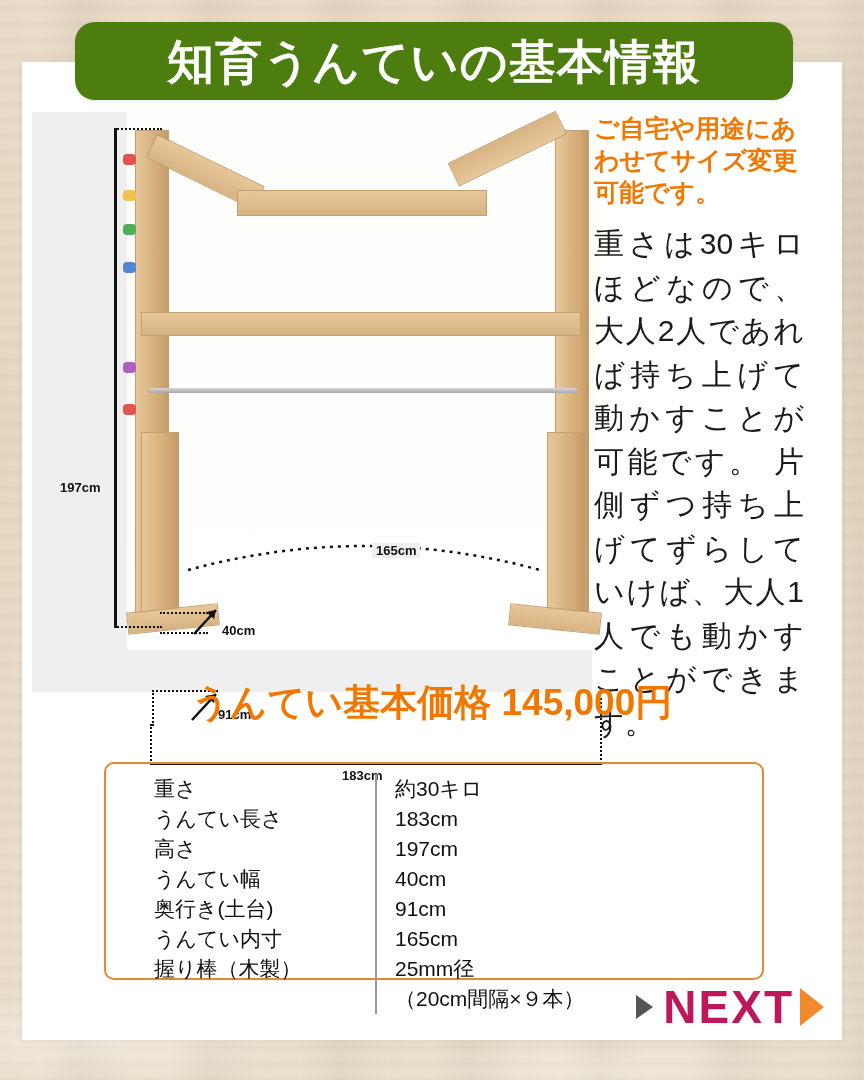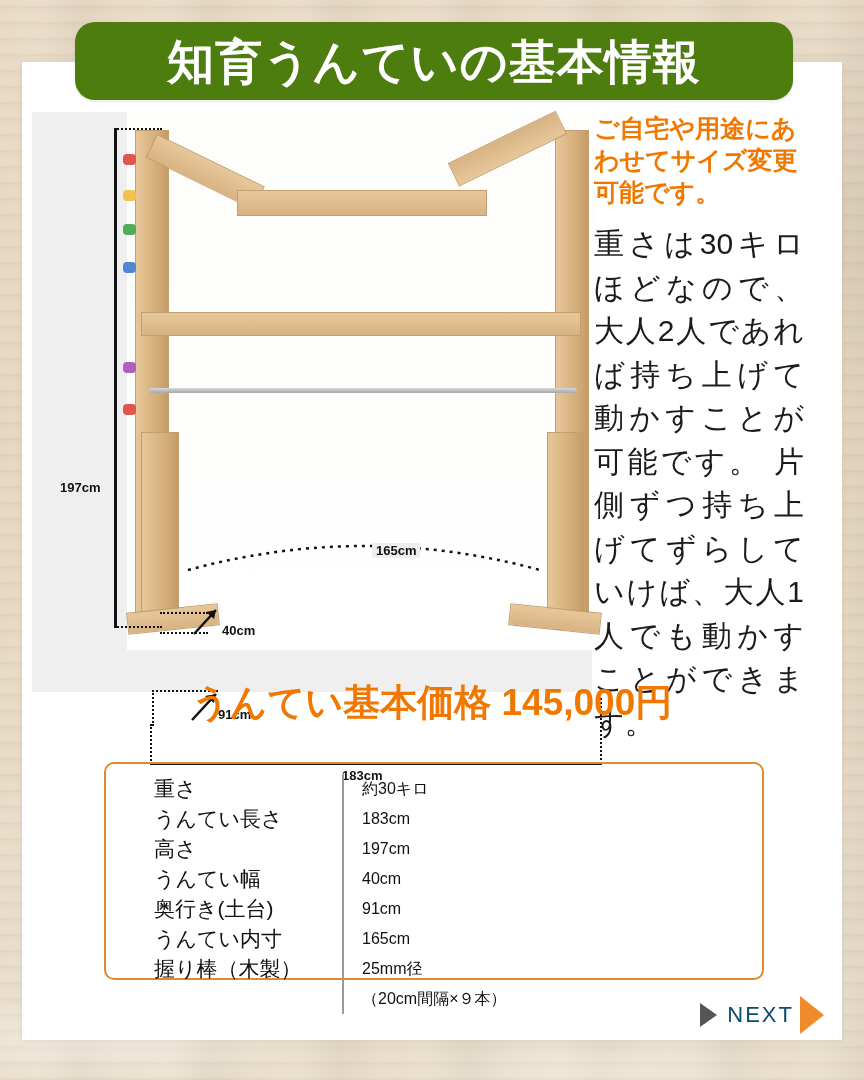--- a/index.html
+++ b/index.html
@@ -141,40 +141,41 @@
     width: 660px; height: 218px;
     border: 2px solid #e08a33; border-radius: 10px;
     padding: 10px 0 0 0;
   }
   .spec-row { display: flex; height: 30px; align-items: center; }
   .spec-label {
     width: 236px; padding-left: 48px; font-size: 21px; color: #111;
     white-space: nowrap;
   }
   .spec-value {
-    flex: 1; padding-left: 18px; font-size: 16px; color: #111;
+    flex: 1; padding-left: 18px; font-size: 21px; color: #111;
     border-left: 2px solid #9a9a9a; height: 30px; line-height: 30px;
     white-space: nowrap;
+    margin-left: 33px;
   }
   .spec-row.sub .spec-label { border: none; }
   .spec-row.sub .spec-value { }
 
   
   #next-btn {
     position: absolute; right: 18px; bottom: 6px;
     display: flex; align-items: center; gap: 10px;
   }
   #next-arrow-left {
     width: 0; height: 0;
     border-top: 12px solid transparent;
     border-bottom: 12px solid transparent;
     border-left: 17px solid #555;
   }
   #next-label {
-    font-size: 22px; font-weight: normal; color: #0c4a6e; letter-spacing: 2px;
+    font-size: 46px; font-weight: bold; color: #be185d; letter-spacing: 2px;
     font-family: "Liberation Sans", sans-serif;
   }
   #next-tail {
     width: 0; height: 0;
     border-top: 19px solid transparent;
     border-bottom: 19px solid transparent;
     border-left: 24px solid #f08a2a;
     margin-left: -4px;
   }
 </style>

